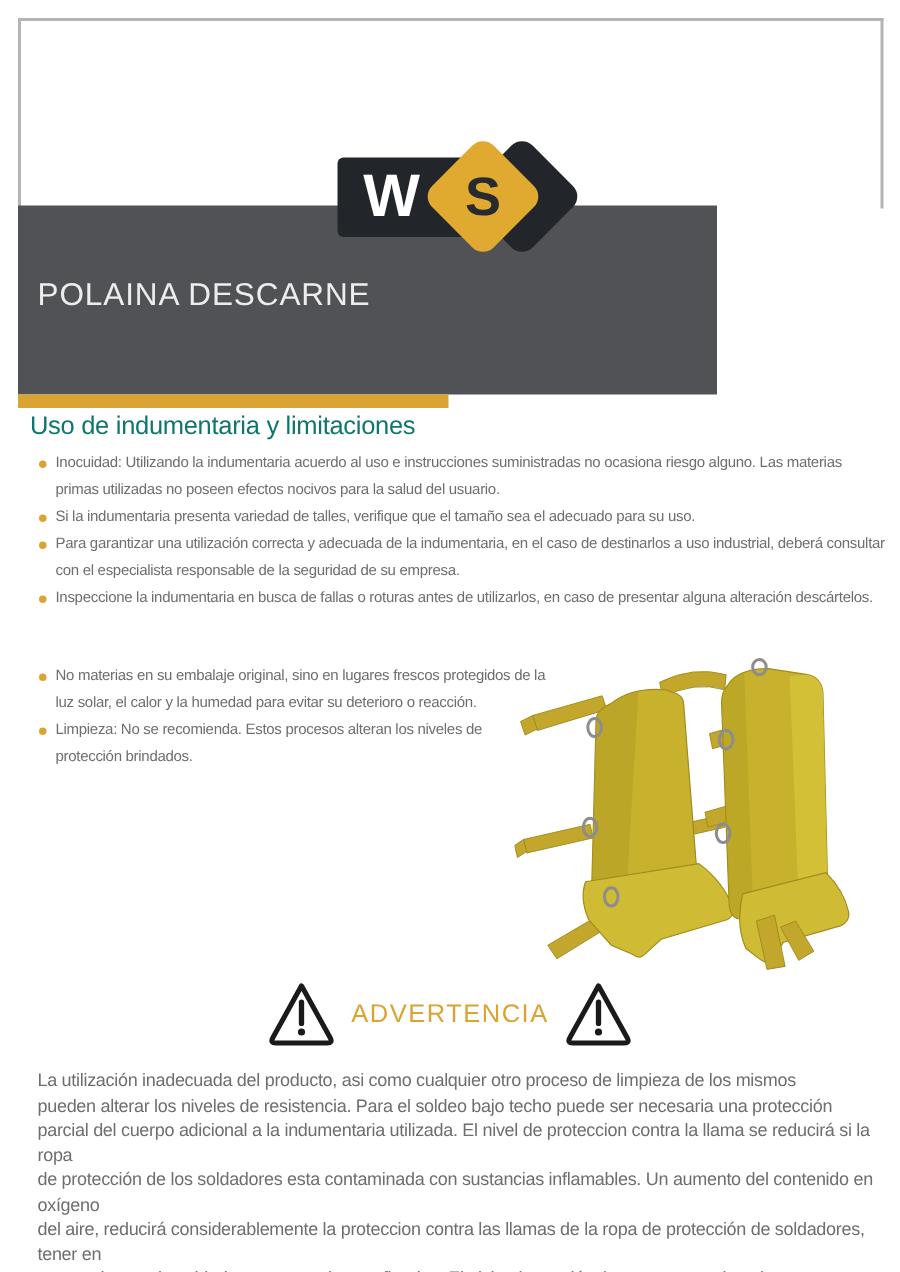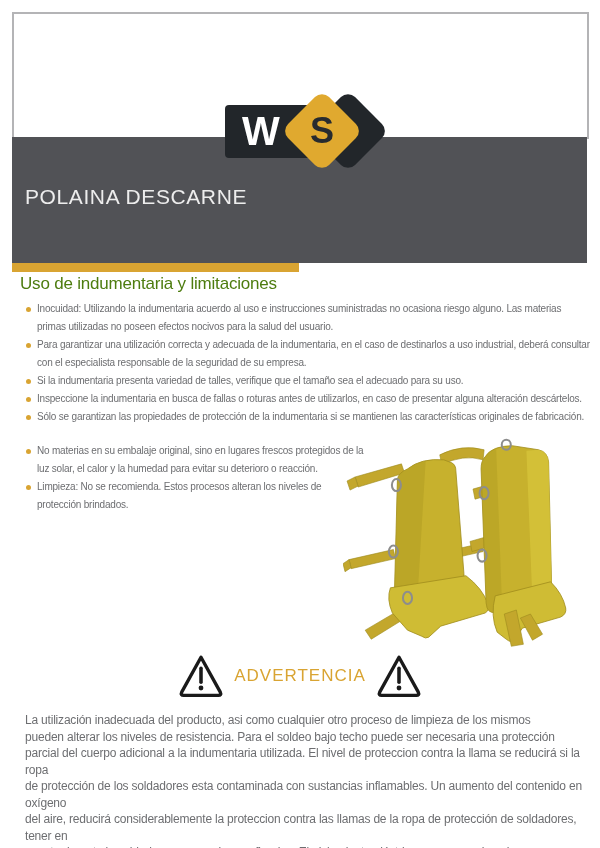--- a/index.html
+++ b/index.html
@@ -2,39 +2,39 @@
 <html><head>
 <meta charset="utf-8">
 <style>
   html,body{margin:0;padding:0;background:#ffffff;}
   body{font-family:"Liberation Sans", sans-serif;-webkit-font-smoothing:antialiased;}
   .page{position:relative;width:600px;height:848px;background:#ffffff;overflow:hidden;}
 
   
   .header-box{position:absolute;left:12px;top:12px;width:573px;height:125px;
     border:2px solid #b4b4b6;border-bottom:none;background:#ffffff;}
-  .band{position:absolute;left:12px;top:137px;width:575px;height:126px;background:#515256;}
+  .band{position:absolute;left:12px;top:137px;width:466px;height:126px;background:#515256;}
   .band-title{position:absolute;left:13px;top:48px;color:#ededed;font-size:21px;
     letter-spacing:0.6px;font-weight:400;}
   .gold-bar{position:absolute;left:12px;top:263px;width:287px;height:9px;background:#d9a432;}
 
   
   .logo{position:absolute;left:225px;top:88px;width:165px;height:92px;z-index:5;}
   .logo-rect{position:absolute;left:0;top:17px;width:100px;height:53px;background:#22262a;border-radius:4px;}
   .logo-w{position:absolute;left:0;top:17px;width:72px;height:53px;display:flex;align-items:center;
     justify-content:center;color:#ffffff;font-size:40px;font-weight:700;}
   .diamond{position:absolute;width:58px;height:58px;border-radius:10px;transform:rotate(45deg);}
   .diamond-dark{left:94px;top:14px;background:#22262a;}
   .diamond-gold{left:68px;top:14px;background:#e0a92f;}
   .logo-s{position:absolute;left:68px;top:14px;width:58px;height:58px;display:flex;align-items:center;
     justify-content:center;color:#272b2f;font-size:36px;font-weight:700;}
 
   
   .section{position:absolute;left:20px;}
-  .section-title{color:#4d7c0f;font-size:17px;font-weight:400;letter-spacing:-0.2px;margin:0 0 6px 0;}
+  .section-title{color:#0f766e;font-size:17px;font-weight:400;letter-spacing:-0.2px;margin:0 0 6px 0;}
   ul.bullets{list-style:none;margin:0;padding:0;}
   ul.bullets li{position:relative;padding-left:17px;color:#6d6e71;font-size:10px;
     line-height:18px;letter-spacing:-0.2px;}
   ul.bullets li::before{content:"";position:absolute;left:6px;top:7px;width:5px;height:5px;
     border-radius:50%;background:#d9a432;}
   .sec1{top:274px;width:572px;}
   .sec2{top:442px;width:345px;}
 
   
   .product{position:absolute;left:343px;top:436px;width:257px;height:218px;}
@@ -66,24 +66,23 @@
     <div class="diamond diamond-dark"></div>
     <div class="diamond diamond-gold"></div>
     <div class="logo-w">W</div>
     <div class="logo-s">S</div>
   </div>
 
   <div class="section sec1">
     <h2 class="section-title">Uso de indumentaria y limitaciones</h2>
     <ul class="bullets">
       <li>Inocuidad: Utilizando la indumentaria acuerdo al uso e instrucciones suministradas no ocasiona riesgo alguno. Las materias primas utilizadas no poseen efectos nocivos para la salud del usuario.</li>
+      <li>Si la indumentaria  presenta variedad de talles, verifique que el tamaño sea el adecuado para su uso.</li>
       <li>Para garantizar una utilización correcta y adecuada de la indumentaria, en el caso de destinarlos a uso industrial,  deberá consultar con el especialista responsable de la seguridad de su empresa.</li>
-      <li>Si la indumentaria  presenta variedad de talles, verifique que el tamaño sea el adecuado para su uso.</li>
       <li>Inspeccione la indumentaria en busca de fallas o roturas antes de utilizarlos, en caso de presentar alguna alteración descártelos.</li>
-      <li>Sólo se garantizan las propiedades de protección de la indumentaria si se mantienen las características originales de fabricación.</li>
     </ul>
   </div>
 
   <div class="section sec2">
     <ul class="bullets">
       <li>No materias en su embalaje original, sino en lugares frescos protegidos de la luz solar, el calor y la humedad para evitar su deterioro o reacción.</li>
       <li>Limpieza: No se recomienda. Estos procesos alteran los niveles de protección brindados.</li>
     </ul>
   </div>
 

